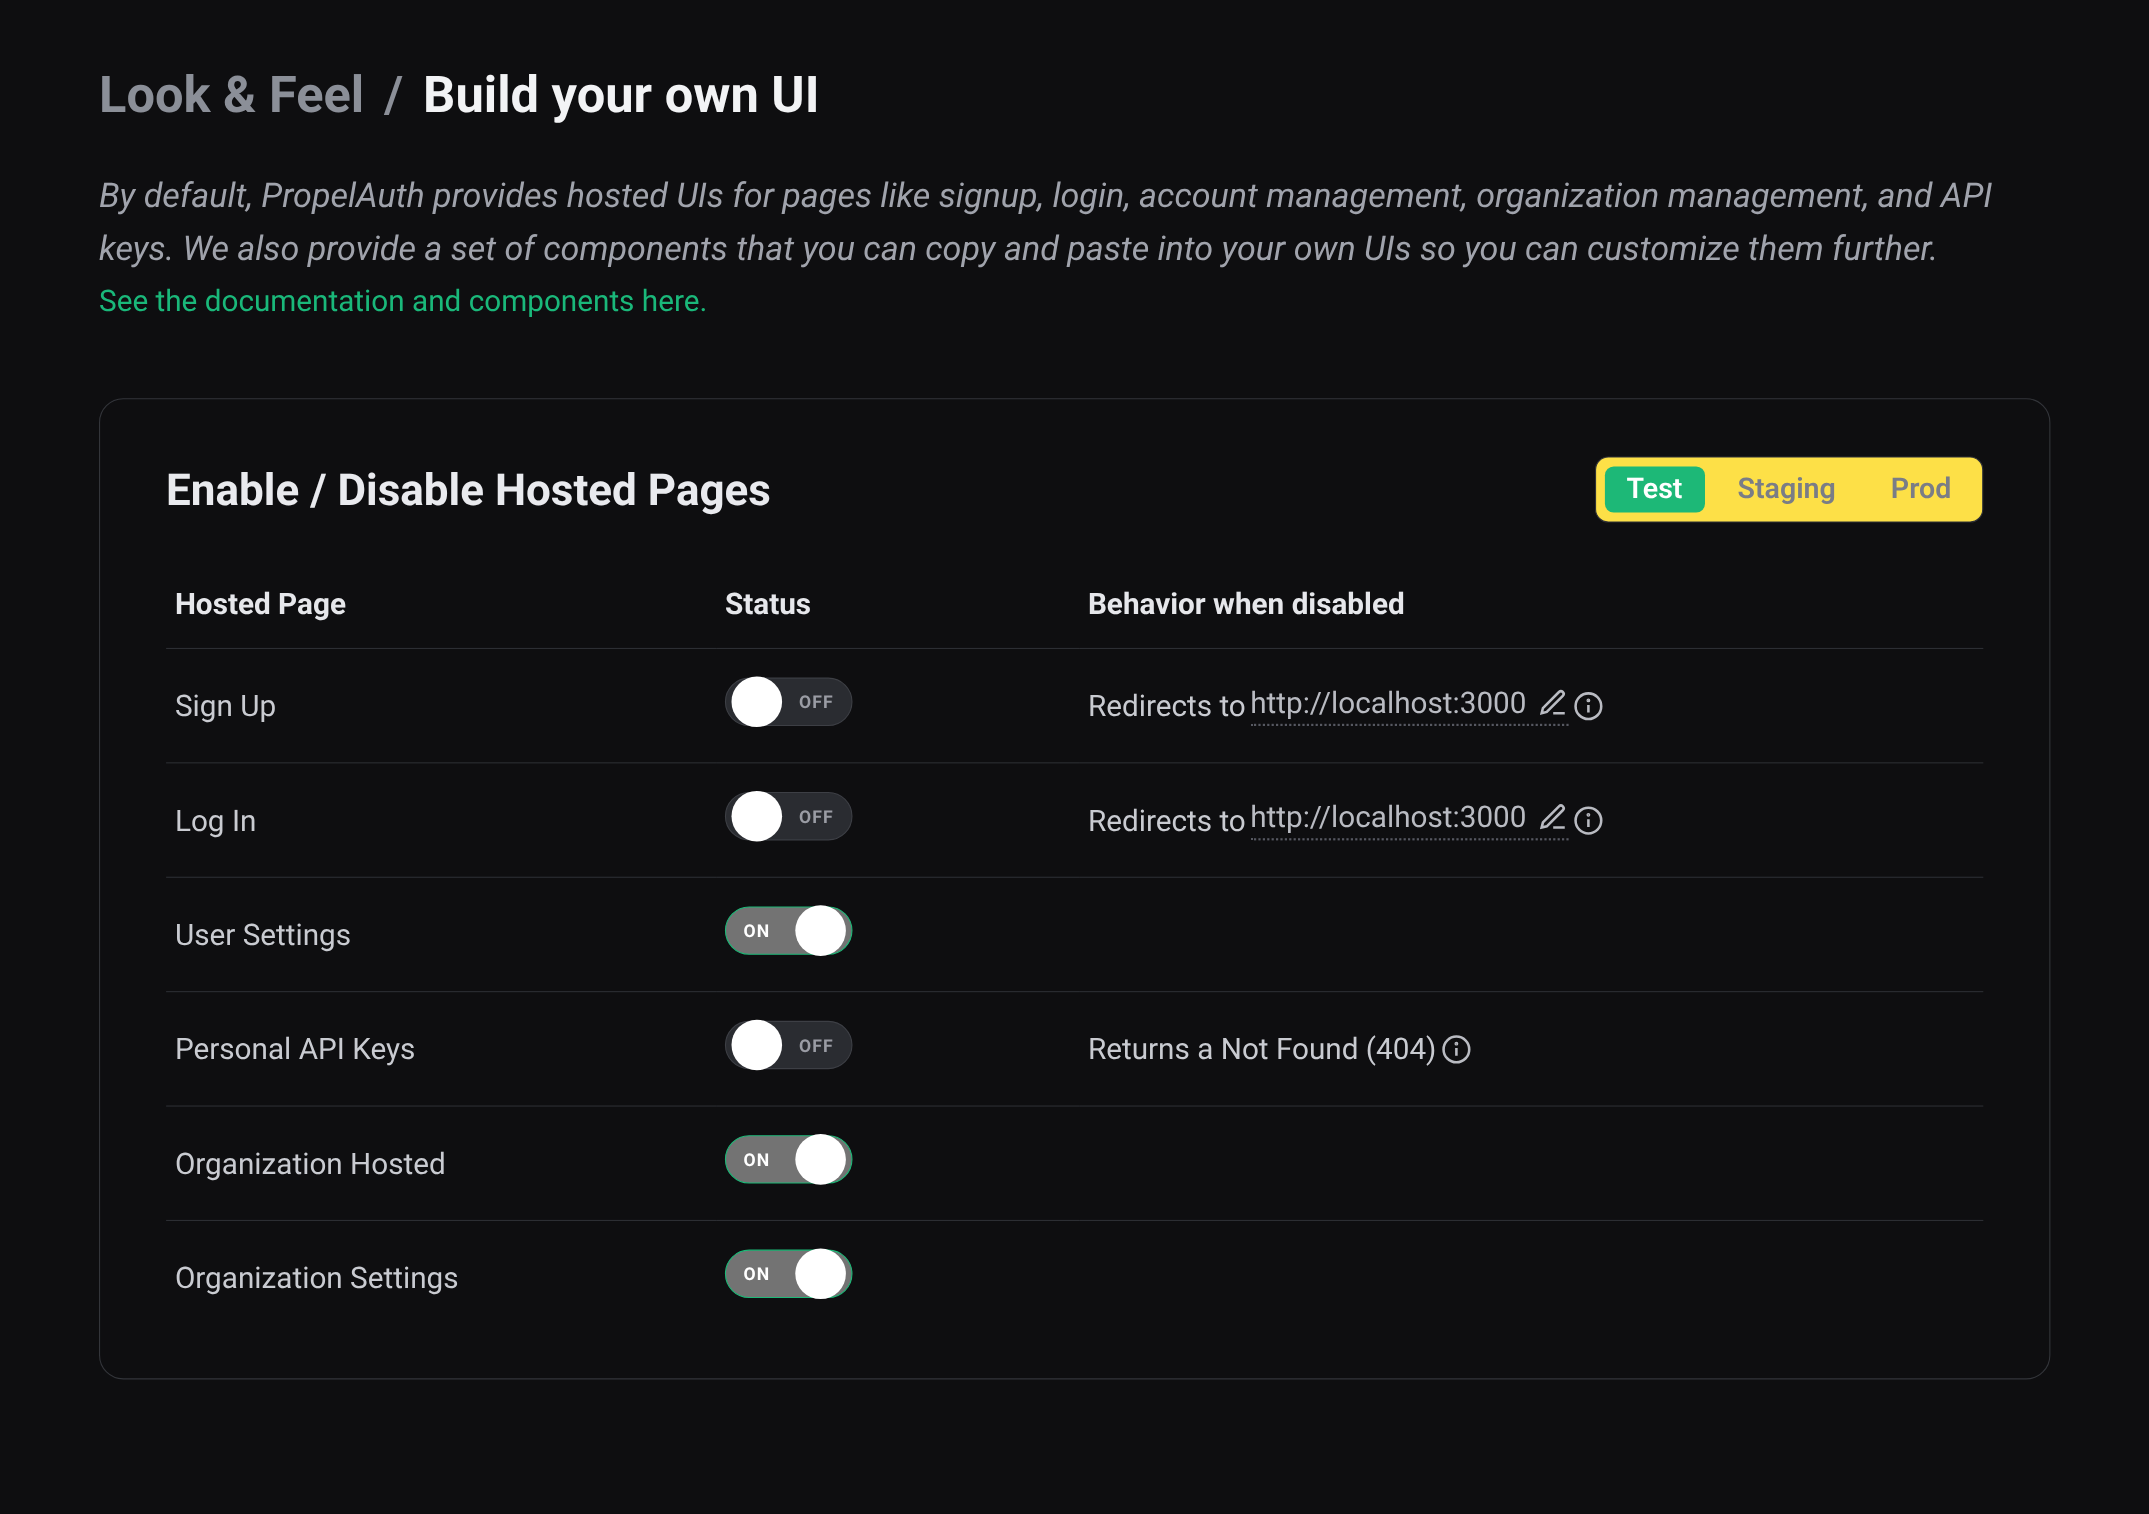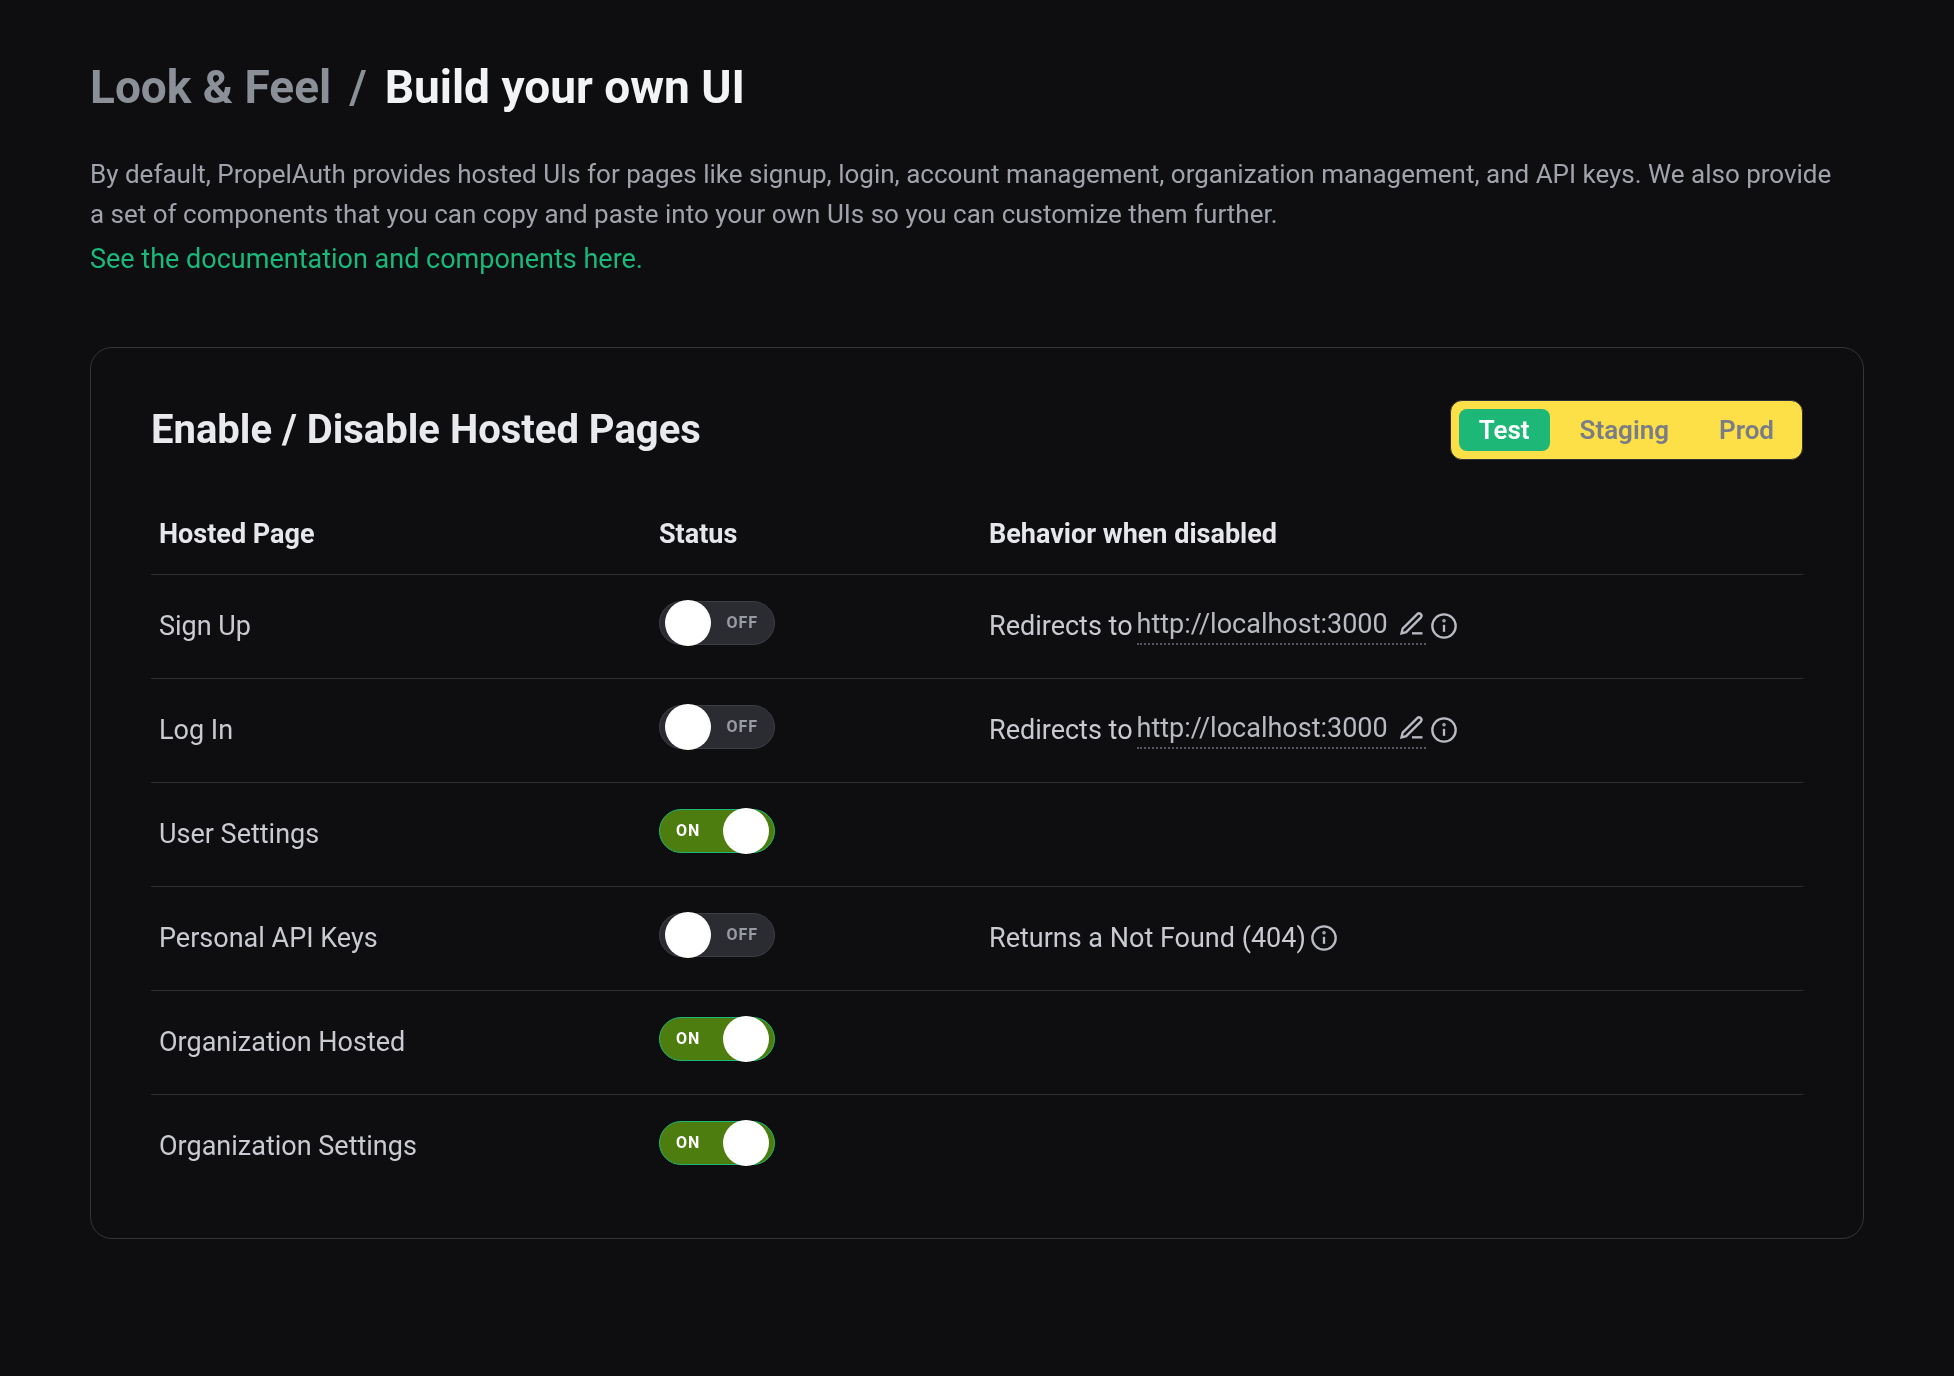--- a/index.html
+++ b/index.html
@@ -27,25 +27,26 @@
     font-size: 46px;
     font-weight: 600;
     color: #8b8f98;
   }
   .breadcrumb .current {
     font-size: 46px;
     font-weight: 700;
     color: #f2f3f5;
   }
   .desc {
-    font-size: 26px;
+    font-size: 31px;
     line-height: 1.55;
     color: #a0a3ac;
     margin-bottom: 8px;
     max-width: 1750px;
+    font-style: italic;
   }
   .doc-link {
     font-size: 27px;
     color: #1ab87a;
     cursor: pointer;
     display: inline-block;
     margin-bottom: 72px;
   }
   .panel {
     border: 1.5px solid #33353a;
@@ -115,21 +116,21 @@
     position: relative;
     display: inline-flex;
     align-items: center;
     cursor: pointer;
   }
   .toggle.off {
     background: #2a2c31;
     border: 1.5px solid #3d3f45;
   }
   .toggle.on {
-    background: #4d7c0f;
+    background: #737373;
     border: 1.5px solid #1db877;
   }
   .toggle .knob {
     width: 46px;
     height: 46px;
     border-radius: 50%;
     background: #fff;
     position: absolute;
   }
   .toggle.off .knob { left: 5px; }

